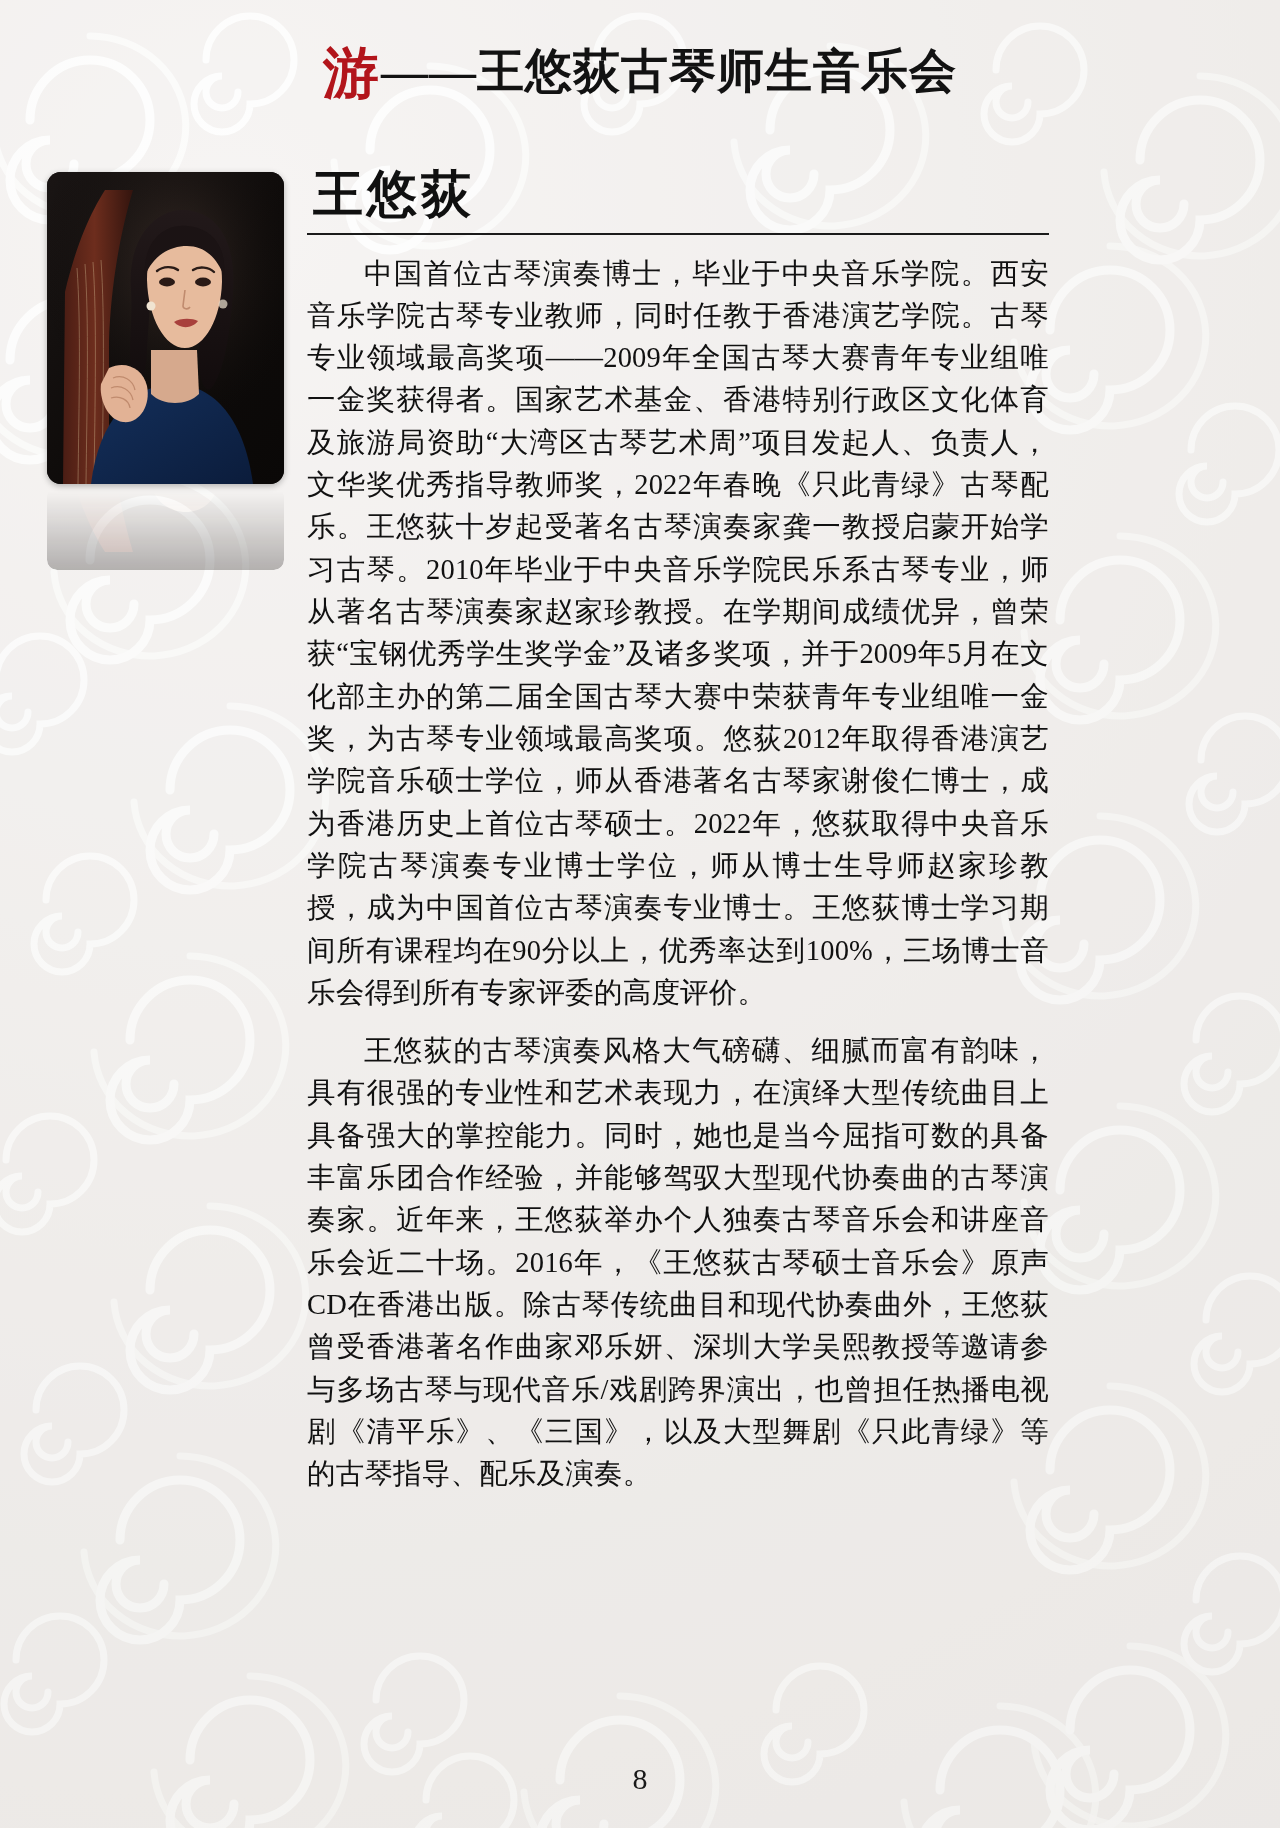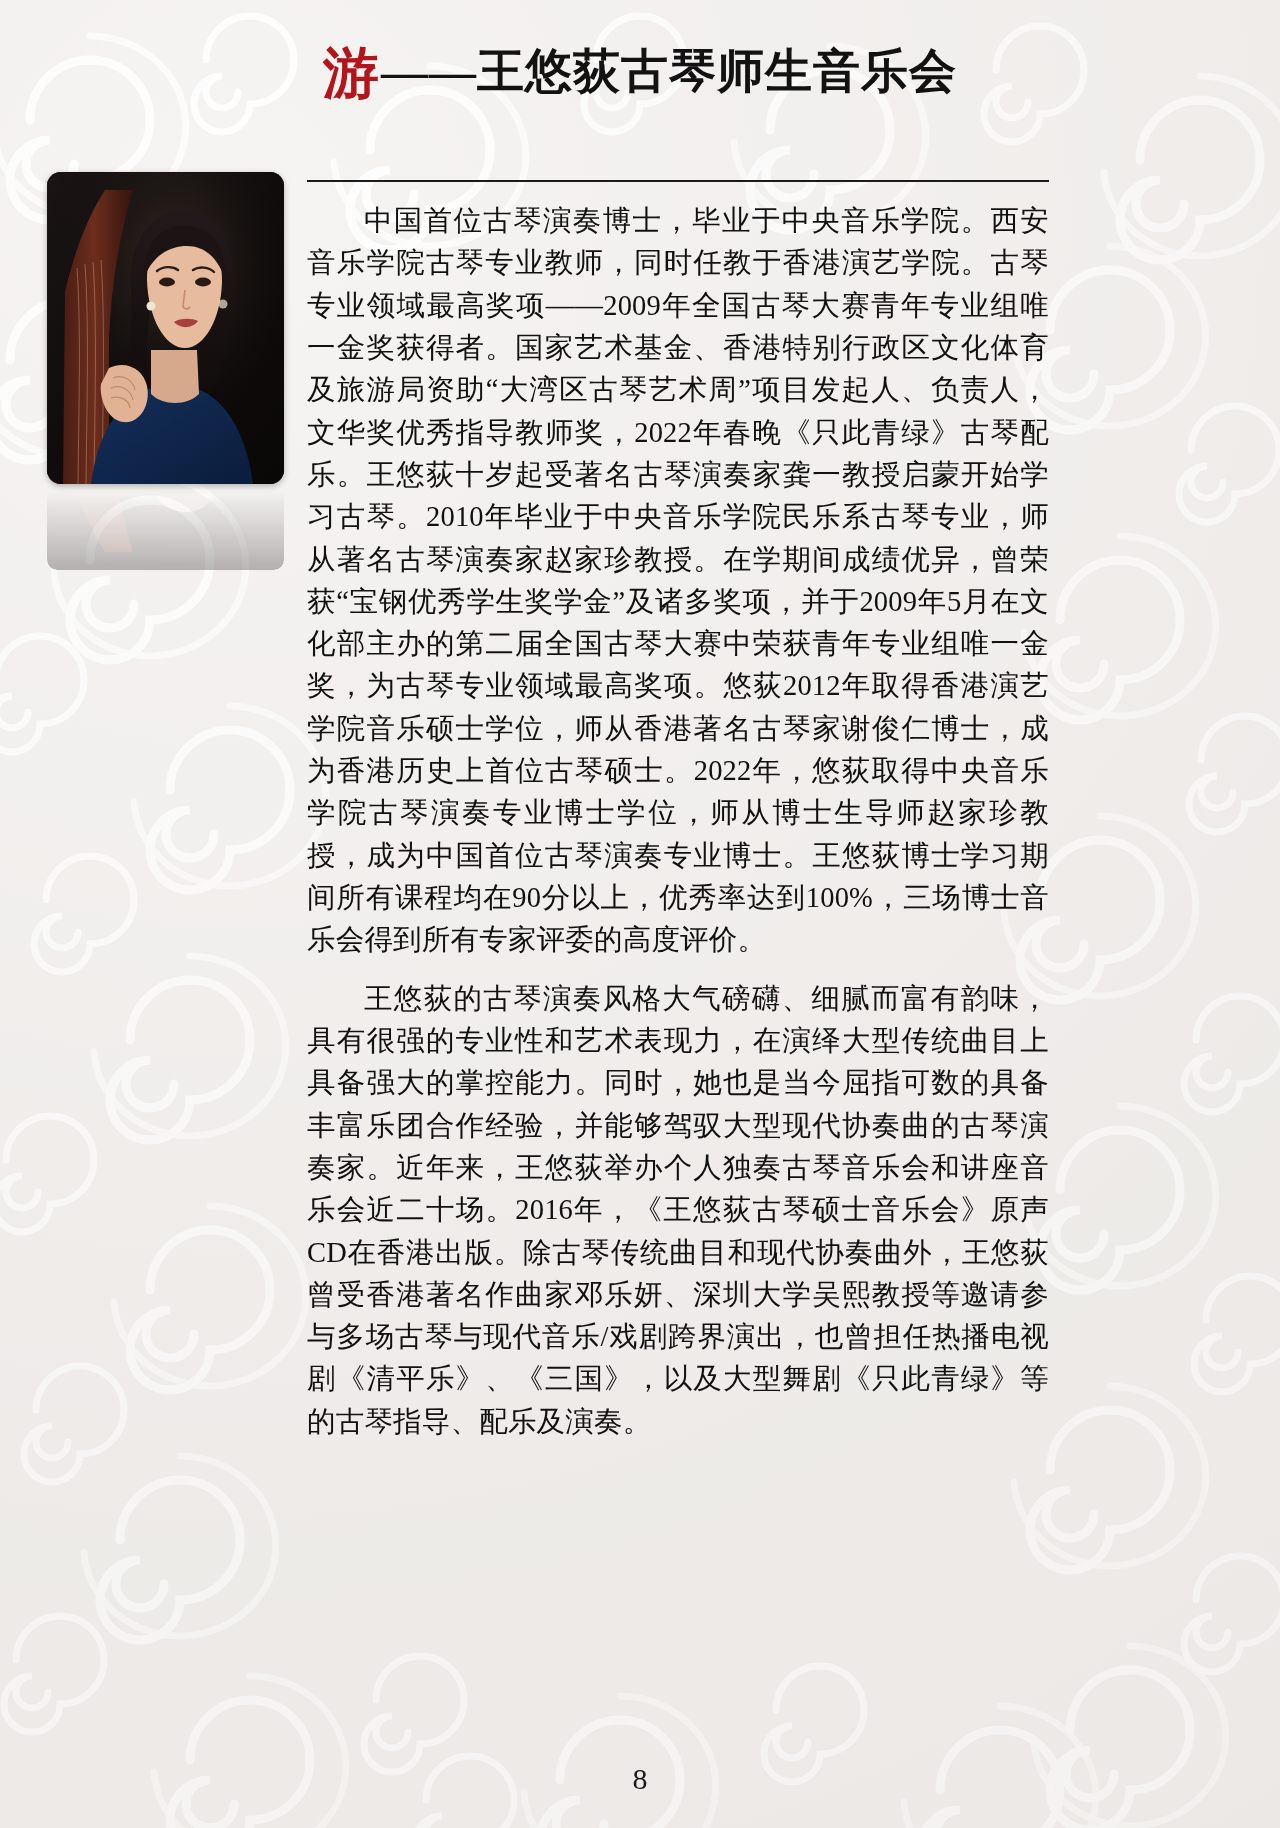--- a/index.html
+++ b/index.html
@@ -271,20 +271,21 @@
       <svg width="237" height="312" viewBox="0 0 237 312" xmlns="http://www.w3.org/2000/svg">
         <rect width="237" height="312" fill="#100c0b"></rect>
         <path d="M18 120 C30 70 44 40 58 18 L86 18 C74 58 64 110 62 170 L62 312 L16 312 Z" fill="#5b2618"></path>
         <path d="M44 312 C52 246 86 216 122 212 C160 210 196 238 206 312 Z" fill="#12284e"></path>
         <path d="M100 108 C100 74 118 58 139 58 C160 58 176 76 175 110 C174 146 158 176 138 176 C118 176 101 146 100 108 Z" fill="#cfa78b"></path>
       </svg>
     </div>
   </div>
 
   <div class="content">
+    <div class="person-name">王悠荻</div>
     <div class="rule"></div>
     <div class="bio">
       <p>中国首位古琴演奏博士，毕业于中央音乐学院。西安音乐学院古琴专业教师，同时任教于香港演艺学院。古琴专业领域最高奖项——2009年全国古琴大赛青年专业组唯一金奖获得者。国家艺术基金、香港特别行政区文化体育及旅游局资助“大湾区古琴艺术周”项目发起人、负责人，文华奖优秀指导教师奖，2022年春晚《只此青绿》古琴配乐。王悠荻十岁起受著名古琴演奏家龚一教授启蒙开始学习古琴。2010年毕业于中央音乐学院民乐系古琴专业，师从著名古琴演奏家赵家珍教授。在学期间成绩优异，曾荣获“宝钢优秀学生奖学金”及诸多奖项，并于2009年5月在文化部主办的第二届全国古琴大赛中荣获青年专业组唯一金奖，为古琴专业领域最高奖项。悠荻2012年取得香港演艺学院音乐硕士学位，师从香港著名古琴家谢俊仁博士，成为香港历史上首位古琴硕士。2022年，悠荻取得中央音乐学院古琴演奏专业博士学位，师从博士生导师赵家珍教授，成为中国首位古琴演奏专业博士。王悠荻博士学习期间所有课程均在90分以上，优秀率达到100%，三场博士音乐会得到所有专家评委的高度评价。</p>
       <p>王悠荻的古琴演奏风格大气磅礴、细腻而富有韵味，具有很强的专业性和艺术表现力，在演绎大型传统曲目上具备强大的掌控能力。同时，她也是当今屈指可数的具备丰富乐团合作经验，并能够驾驭大型现代协奏曲的古琴演奏家。近年来，王悠荻举办个人独奏古琴音乐会和讲座音乐会近二十场。2016年，《王悠荻古琴硕士音乐会》原声CD在香港出版。除古琴传统曲目和现代协奏曲外，王悠荻曾受香港著名作曲家邓乐妍、深圳大学吴熙教授等邀请参与多场古琴与现代音乐/戏剧跨界演出，也曾担任热播电视剧《清平乐》、《三国》，以及大型舞剧《只此青绿》等的古琴指导、配乐及演奏。</p>
     </div>
   </div>
 
   <div class="page-number">8</div>
 
 </div>

